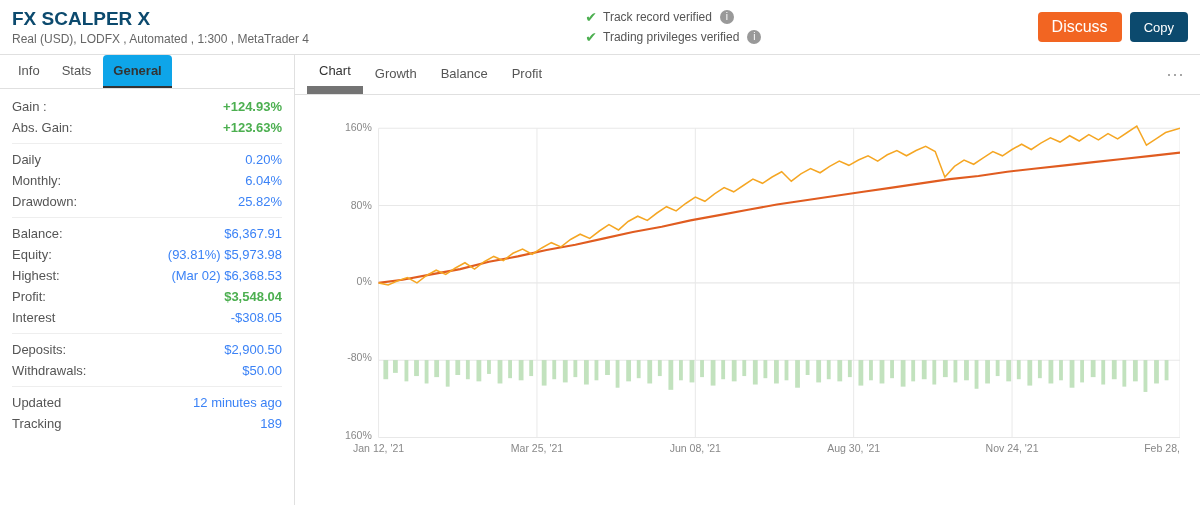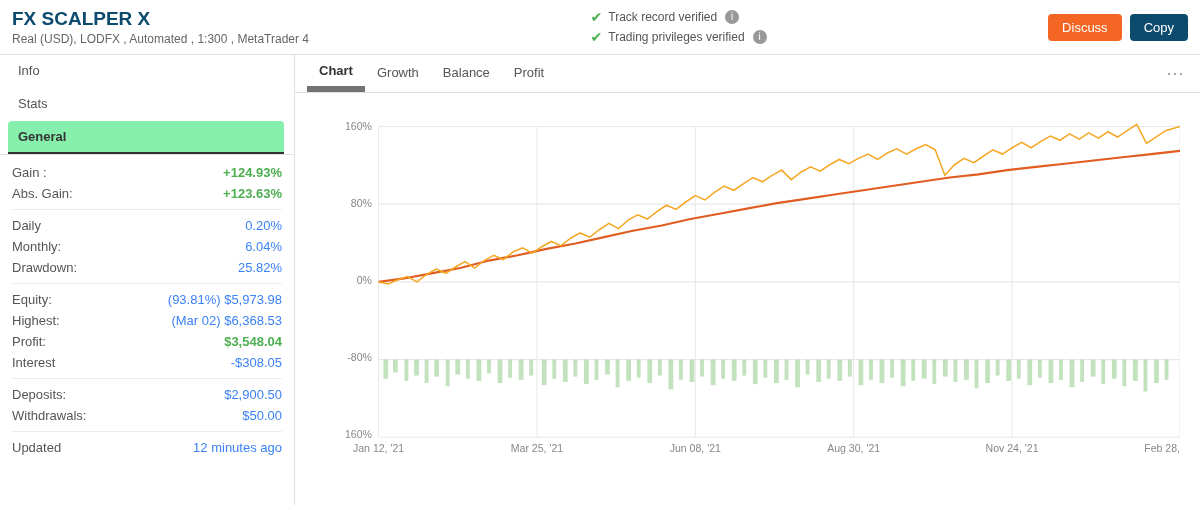--- a/index.html
+++ b/index.html
@@ -13,52 +13,51 @@
       border-bottom: 1px solid #e0e0e0;
       background: #fff;
     }
     .header-left h1 { font-size: 19px; font-weight: bold; color: #0c4a6e; }
     .header-left p { font-size: 12px; color: #666; margin-top: 2px; }
     .header-center { display: flex; flex-direction: column; gap: 4px; }
     .verified-item { display: flex; align-items: center; gap: 6px; font-size: 12px; color: #555; }
     .check-icon { color: #4caf50; font-size: 14px; }
     .info-icon { display: inline-block; width: 14px; height: 14px; border-radius: 50%; background: #999; color: #fff; font-size: 10px; text-align: center; line-height: 14px; cursor: pointer; margin-left: 2px; }
     .header-right { display: flex; gap: 8px; }
-    .btn-discuss { background: #f26522; color: #fff; border: none; padding: 6px 14px; border-radius: 4px; cursor: pointer; font-size: 13px; }
+    .btn-discuss { background: #f26522; color: #fff; border: none; padding: 6px 14px; border-radius: 4px; cursor: pointer; font-size: 16px; }
     .btn-copy { background: #0c4a6e; color: #fff; border: none; padding: 6px 14px; border-radius: 4px; cursor: pointer; font-size: 13px; }
 
     .main { display: flex; height: calc(510px - 60px); }
 
     
     .left-panel {
       width: 295px;
       min-width: 295px;
       border-right: 1px solid #e0e0e0;
       display: flex;
       flex-direction: column;
     }
     .tabs-row {
       display: flex;
       border-bottom: 1px solid #e0e0e0;
       padding: 0 8px;
-      flex-direction: column;
     }
     .tab {
       padding: 8px 10px;
       cursor: pointer;
       font-size: 13px;
       color: #555;
       border-bottom: 2px solid transparent;
       margin-right: 2px;
     }
     .tab.active {
       border-bottom: 2px solid #333;
       font-weight: bold;
       color: #333;
-      background: #86efac;
+      background: #0ea5e9;
       border-radius: 4px 4px 0 0;
     }
 
     .stats-panel { padding: 10px 12px; flex: 1; overflow-y: auto; }
     .stat-row { display: flex; justify-content: space-between; align-items: center; margin-bottom: 6px; }
     .stat-label { color: #555; }
     .stat-value { color: #3b82f6; text-align: right; }
     .stat-value.green { color: #4caf50; font-weight: bold; }
     .divider { border: none; border-top: 1px solid #eee; margin: 8px 0; }
 
@@ -71,22 +70,22 @@
       padding: 0 12px;
     }
     .chart-tab {
       padding: 8px 12px;
       cursor: pointer;
       font-size: 13px;
       color: #555;
       border-bottom: 2px solid transparent;
     }
     .chart-tab.active {
-      border-bottom: 6px solid #737373;
-      font-weight: bold;
+      border-bottom: 8px solid #737373;
+      font-weight: normal;
       color: #333;
     }
     .chart-tab-spacer { flex: 1; }
     .dots-btn { background: none; border: none; cursor: pointer; font-size: 18px; color: #999; padding: 0 4px; }
 
     .chart-area { flex: 1; position: relative; padding: 10px 20px 40px 50px; overflow: hidden; }
 
     
     .chart-svg { width: 100%; height: 100%; }
 
@@ -155,20 +154,24 @@
       <div class="stat-row">
         <span class="stat-label">Monthly:</span>
         <span class="stat-value">6.04%</span>
       </div>
       <div class="stat-row">
         <span class="stat-label">Drawdown:</span>
         <span class="stat-value">25.82%</span>
       </div>
       <hr class="divider">
       <div class="stat-row">
+        <span class="stat-label">Balance:</span>
+        <span class="stat-value">$6,367.91</span>
+      </div>
+      <div class="stat-row">
         <span class="stat-label">Equity:</span>
         <span class="stat-value">(93.81%) $5,973.98</span>
       </div>
       <div class="stat-row">
         <span class="stat-label">Highest:</span>
         <span class="stat-value">(Mar 02) $6,368.53</span>
       </div>
       <div class="stat-row">
         <span class="stat-label">Profit:</span>
         <span class="stat-value green">$3,548.04</span>
@@ -183,20 +186,24 @@
         <span class="stat-value">$2,900.50</span>
       </div>
       <div class="stat-row">
         <span class="stat-label">Withdrawals:</span>
         <span class="stat-value">$50.00</span>
       </div>
       <hr class="divider">
       <div class="stat-row">
         <span class="stat-label">Updated</span>
         <span class="stat-value">12 minutes ago</span>
+      </div>
+      <div class="stat-row">
+        <span class="stat-label">Tracking</span>
+        <span class="stat-value">189</span>
       </div>
     </div>
   </div>
 
   <div class="right-panel">
     <div class="chart-tabs-row">
       <div class="chart-tab active">Chart</div>
       <div class="chart-tab">Growth</div>
       <div class="chart-tab">Balance</div>
       <div class="chart-tab">Profit</div>

